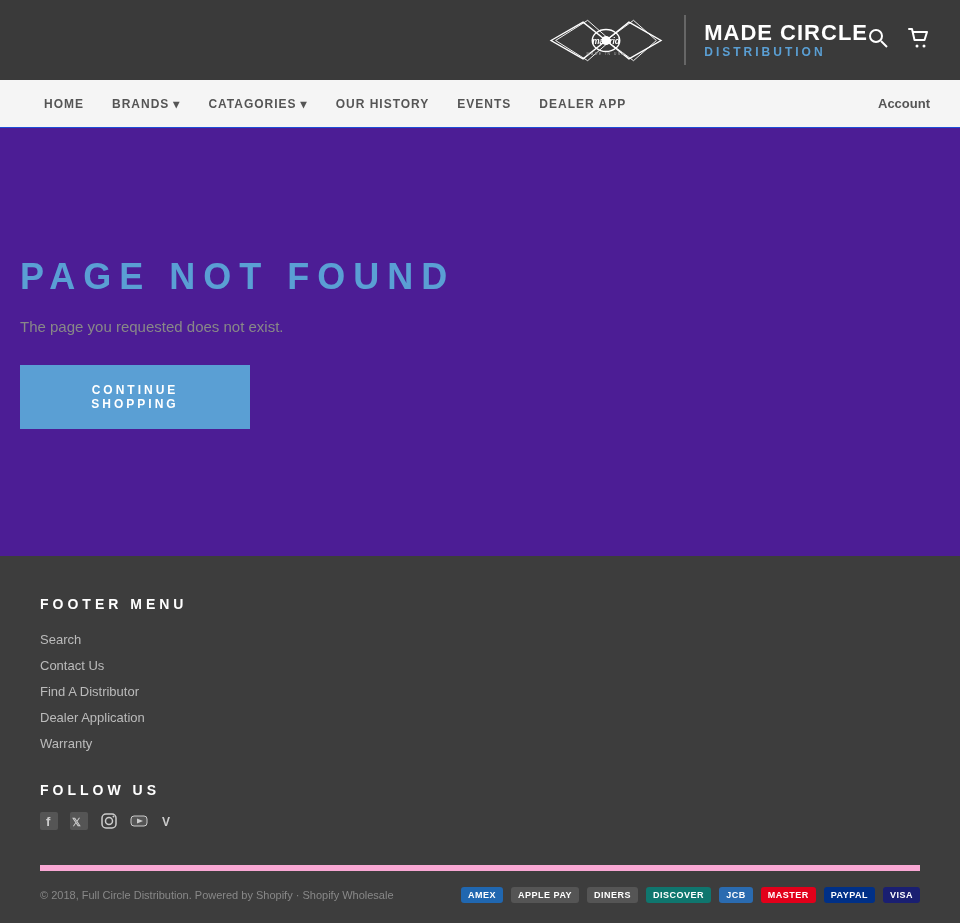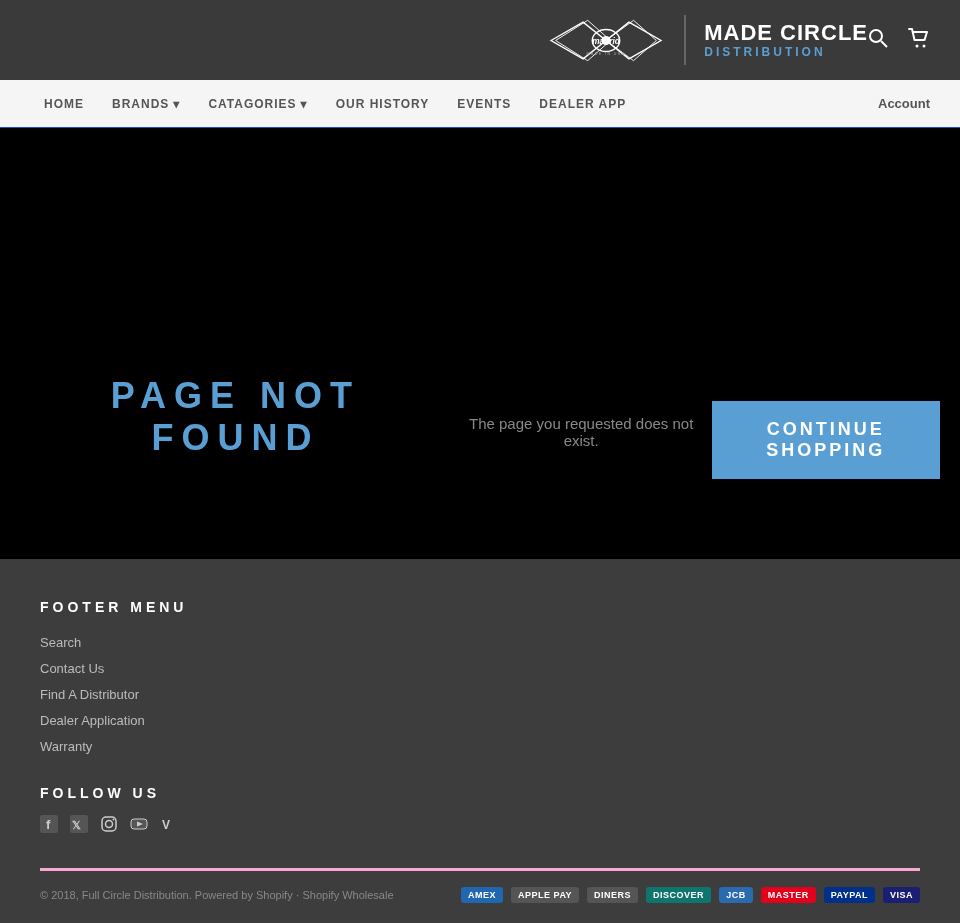--- a/index.html
+++ b/index.html
@@ -16,35 +16,35 @@
     .header-icon { color: #fff; font-size: 20px; cursor: pointer; background: none; border: none; }
 
     
     .nav { background: #f5f5f5; border-bottom: 1px solid #1d4ed8; padding: 0 30px; display: flex; align-items: center; justify-content: space-between; height: 48px; }
     .nav-left { display: flex; align-items: center; gap: 0; }
     .nav-item { color: #555; font-size: 12px; font-weight: 600; text-transform: uppercase; letter-spacing: 1px; padding: 0 14px; height: 48px; display: flex; align-items: center; cursor: pointer; border: none; background: none; text-decoration: none; }
     .nav-item-dropdown { display: flex; align-items: center; gap: 4px; }
     .nav-right { color: #555; font-size: 13px; font-weight: 600; cursor: pointer; }
 
     
-    .main { flex: 1; display: flex; flex-direction: row; align-items: flex-end; justify-content: center; padding: 80px 20px; background: #000000; min-height: 400px; }
+    .main { flex: 1; display: flex; flex-direction: column; align-items: flex-start; justify-content: center; padding: 80px 20px; background: #4c1d95; min-height: 400px; }
     .page-not-found-title { color: #5a9fd4; font-size: 36px; font-weight: 900; letter-spacing: 8px; text-transform: uppercase; margin-bottom: 20px; text-align: center; }
     .page-not-found-msg { color: #888; font-size: 15px; margin-bottom: 30px; text-align: center; }
-    .continue-btn { background: #5a9fd4; color: #fff; font-size: 18px; font-weight: 700; letter-spacing: 3px; text-transform: uppercase; padding: 18px 40px; border: none; cursor: pointer; display: inline-block; text-align: center; width: 230px; }
+    .continue-btn { background: #5a9fd4; color: #fff; font-size: 12px; font-weight: 700; letter-spacing: 3px; text-transform: uppercase; padding: 18px 40px; border: none; cursor: pointer; display: inline-block; text-align: center; width: 230px; }
 
     
     .footer { background: #3d3d3d; color: #ccc; padding: 40px 40px 20px; }
     .footer-menu-title { color: #fff; font-size: 14px; font-weight: 900; letter-spacing: 4px; text-transform: uppercase; margin-bottom: 18px; }
     .footer-links { list-style: none; margin-bottom: 30px; }
     .footer-links li { margin-bottom: 8px; }
     .footer-links a { color: #bbb; font-size: 13px; text-decoration: none; cursor: pointer; }
     .follow-title { color: #fff; font-size: 14px; font-weight: 900; letter-spacing: 4px; text-transform: uppercase; margin-bottom: 14px; }
     .social-icons { display: flex; gap: 12px; align-items: center; }
     .social-icon { color: #bbb; font-size: 18px; cursor: pointer; text-decoration: none; }
-    .footer-bottom { border-top: 3px solid #f9a8d4; margin-top: 30px; padding-top: 16px; display: flex; justify-content: space-between; align-items: center; flex-wrap: wrap; gap: 10px; }
+    .footer-bottom { border-top: 6px solid #f9a8d4; margin-top: 30px; padding-top: 16px; display: flex; justify-content: space-between; align-items: center; flex-wrap: wrap; gap: 10px; }
     .footer-copy { color: #888; font-size: 11px; }
     .payment-icons { display: flex; gap: 8px; align-items: center; border-radius: 8px; }
     .payment-icon { background: #555; color: #ccc; font-size: 9px; font-weight: 700; letter-spacing: 0.5px; padding: 3px 7px; border-radius: 3px; text-transform: uppercase; }
     .payment-icon.amex { background: #2067b0; color: #fff; }
     .payment-icon.apple { background: #555; color: #fff; }
     .payment-icon.diners { background: #555; color: #fff; }
     .payment-icon.discover { background: #0f766e; color: #fff; }
     .payment-icon.jcb { background: #2a6bb0; color: #fff; }
     .payment-icon.master { background: #e2001a; color: #fff; }
     .payment-icon.paypal { background: #003087; color: #fff; }

